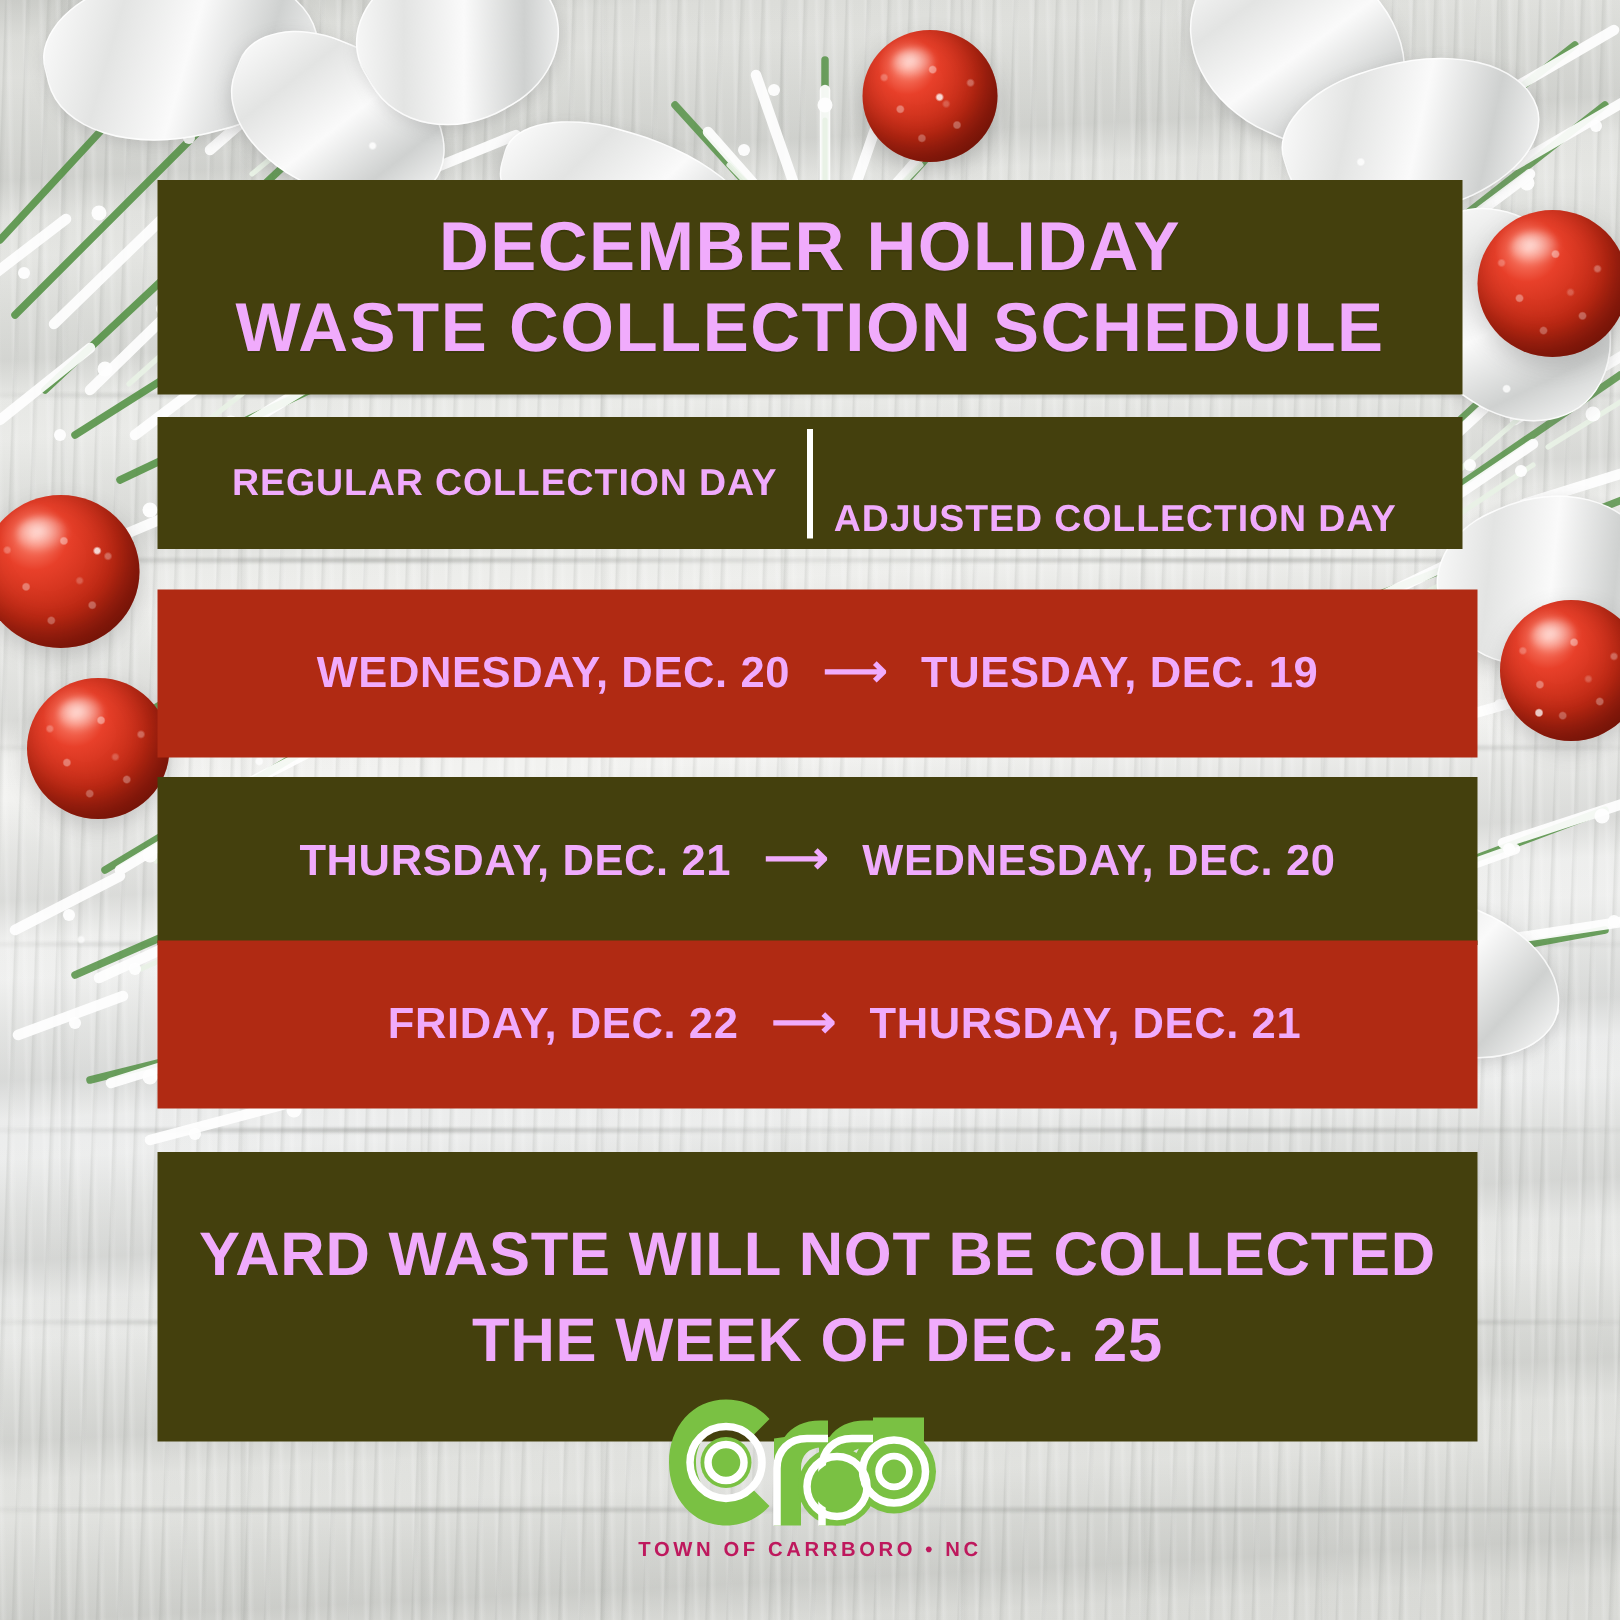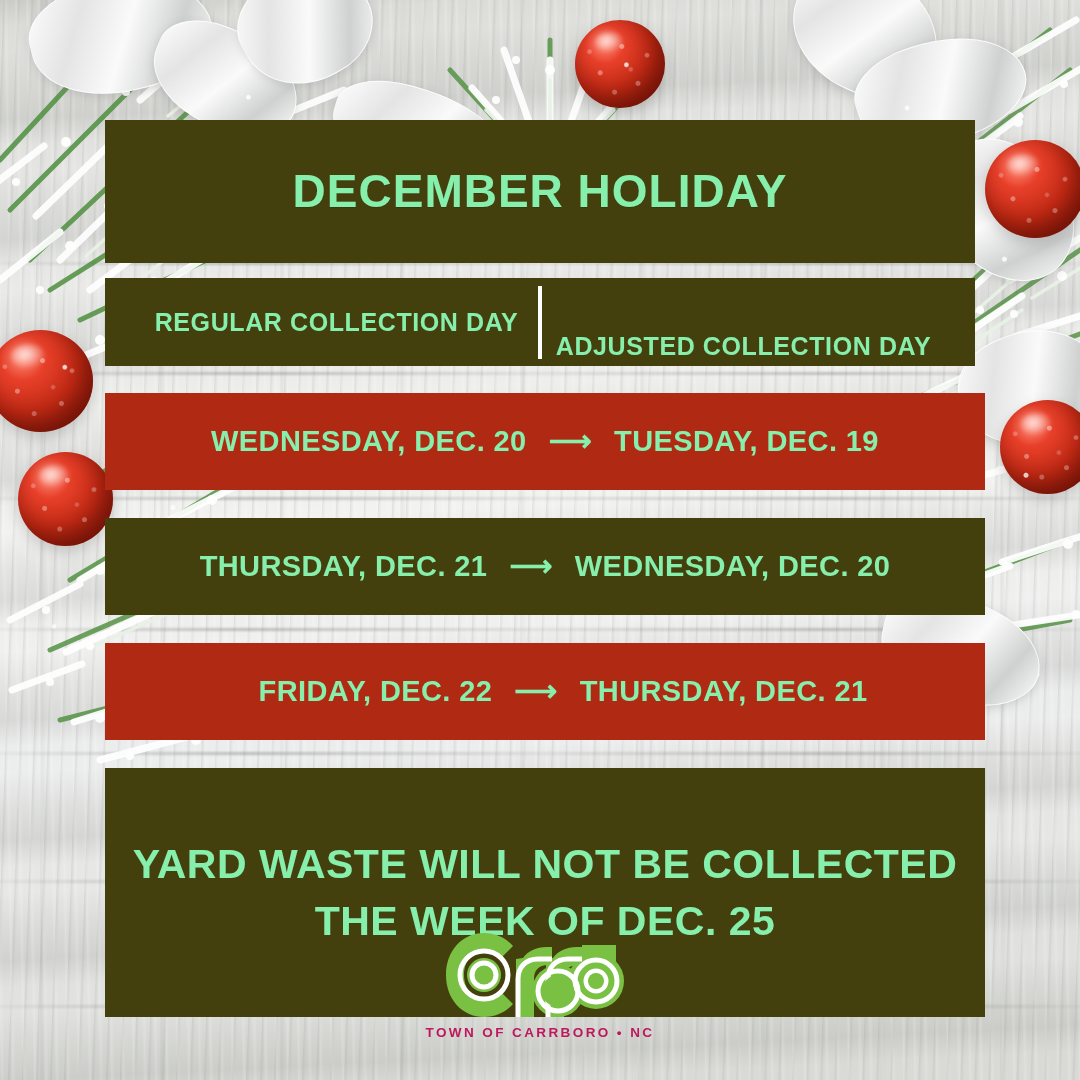--- a/index.html
+++ b/index.html
@@ -140,21 +140,21 @@
     pointer-events: none;
   }
 
   
   .band {
     position: absolute;
     box-sizing: border-box;
     display: flex;
     align-items: center;
     justify-content: center;
-    color: #86efac;
+    color: #f0abfc;
     text-align: center;
     text-transform: uppercase;
     letter-spacing: .5px;
   }
   .band.green { background: #44400d; }
   .band.red   { background: #b02a13; }
 
   .title-band {
     left: 105px;
     top: 120px;
@@ -195,46 +195,46 @@
   .col-divider {
     width: 4px;
     height: 73px;
     background: #ffffff;
     flex: 0 0 auto;
   }
 
   .row-band {
     left: 105px;
     width: 880px;
-    height: 97px;
+    height: 112px;
   }
   .row-band .row-text {
     font-size: 29px;
     font-weight: 700;
     letter-spacing: .4px;
     white-space: nowrap;
     display: inline-flex;
     align-items: center;
     gap: 22px;
   }
   .row-band .arrow {
     display: inline-block;
     font-size: 30px;
     line-height: 1;
     transform: translateY(-1px);
   }
   .row-1 { top: 393px; }
   .row-2 { top: 518px; left: 105px; width: 880px; }
-  .row-3 { top: 643px; left: 105px; width: 880px; padding-left: 36px; }
+  .row-3 { top: 627px; left: 105px; width: 880px; padding-left: 36px; }
 
   .footer-band {
     left: 105px;
     top: 768px;
     width: 880px;
-    height: 249px;
+    height: 193px;
     flex-direction: column;
     gap: 8px;
   }
   .footer-line {
     font-size: 41px;
     font-weight: 700;
     letter-spacing: .5px;
     line-height: 1.18;
     white-space: nowrap;
   }
@@ -525,20 +525,21 @@
       </div>
     <div class="berry" style="left:18px;  top:452px; width:95px;  height:94px;">
         <span class="glint"></span>
       </div>
 
     <div class="snowdust"></div>
   </div>
 
   <div class="band green title-band">
     <div class="title-line l1">DECEMBER HOLIDAY</div>
+    <div class="title-line l2">WASTE COLLECTION SCHEDULE</div>
   </div>
 
   <div class="band green colhead-band">
     <div class="colhead left">REGULAR COLLECTION DAY</div>
     <div class="col-divider"></div>
     <div class="colhead right">ADJUSTED COLLECTION DAY</div>
   </div>
 
   <div class="band red row-band row-1">
     <div class="row-text">

